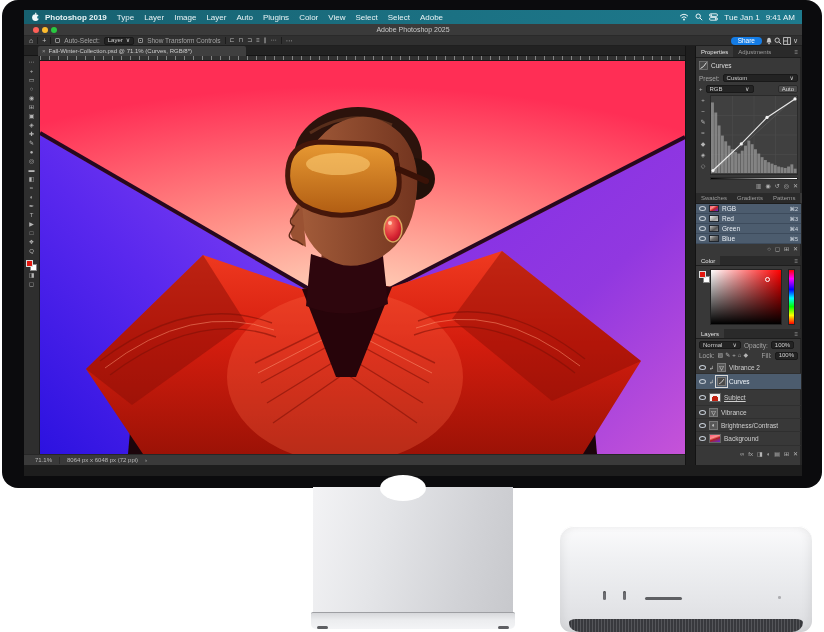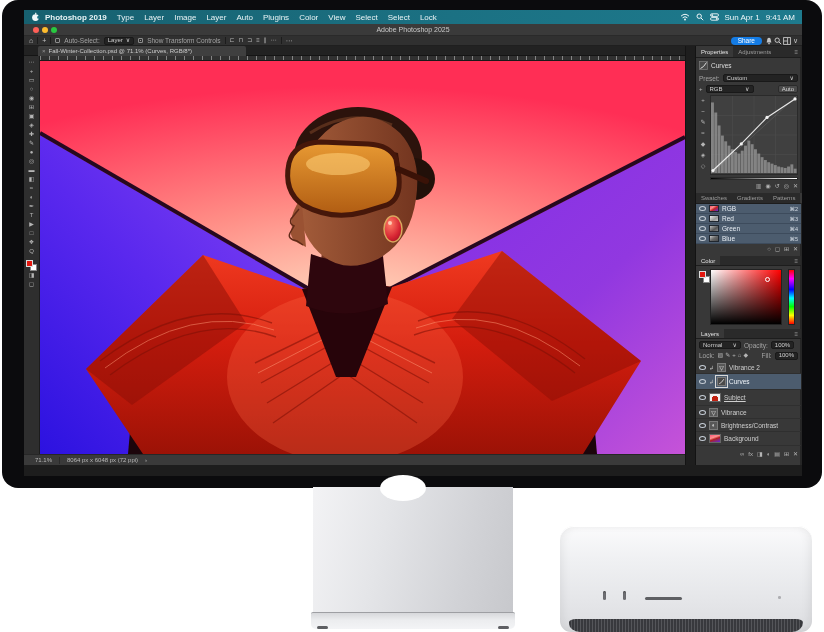--- a/index.html
+++ b/index.html
@@ -150,38 +150,38 @@
         <span class="mi">Type</span>
         <span class="mi">Layer</span>
         <span class="mi">Image</span>
         <span class="mi">Layer</span>
         <span class="mi">Auto</span>
         <span class="mi">Plugins</span>
         <span class="mi">Color</span>
         <span class="mi">View</span>
         <span class="mi">Select</span>
         <span class="mi">Select</span>
-        <span class="mi">Lock</span>
+        <span class="mi">Adobe</span>
         <div class="mright">
           <svg width="10" height="8" viewBox="0 0 10 8">
             <path d="M1,3.2 Q5,-0.6 9,3.2" fill="none" stroke="#eef6f8" stroke-width="1"></path>
             <path d="M2.6,4.8 Q5,2.6 7.4,4.8" fill="none" stroke="#eef6f8" stroke-width="1"></path>
             <circle cx="5" cy="6.6" r="1" fill="#eef6f8"></circle>
           </svg>
           <svg width="8" height="8" viewBox="0 0 8 8">
             <circle cx="3.2" cy="3.2" r="2.2" fill="none" stroke="#eef6f8" stroke-width="1"></circle>
             <line x1="5" y1="5" x2="7.2" y2="7.2" stroke="#eef6f8" stroke-width="1"></line>
           </svg>
           <svg width="9" height="8" viewBox="0 0 9 8">
             <rect x="0.5" y="0.8" width="8" height="2.6" rx="1.3" fill="none" stroke="#eef6f8" stroke-width="0.9"></rect>
             <rect x="0.5" y="4.6" width="8" height="2.6" rx="1.3" fill="none" stroke="#eef6f8" stroke-width="0.9"></rect>
             <circle cx="2.2" cy="2.1" r="0.9" fill="#eef6f8"></circle>
             <circle cx="6.8" cy="5.9" r="0.9" fill="#eef6f8"></circle>
           </svg>
-          <span>Sun Apr 1</span>
+          <span>Tue Jan 1</span>
           <span>9:41 AM</span>
         </div>
       </div>
 
       <div class="titlebar">
         <span class="tl" style="left:9px; background:#ff5f57;"></span>
         <span class="tl" style="left:18px; background:#febc2e;"></span>
         <span class="tl" style="left:27px; background:#28c840;"></span>
         <div class="apptitle">Adobe Photoshop 2025</div>
       </div>

